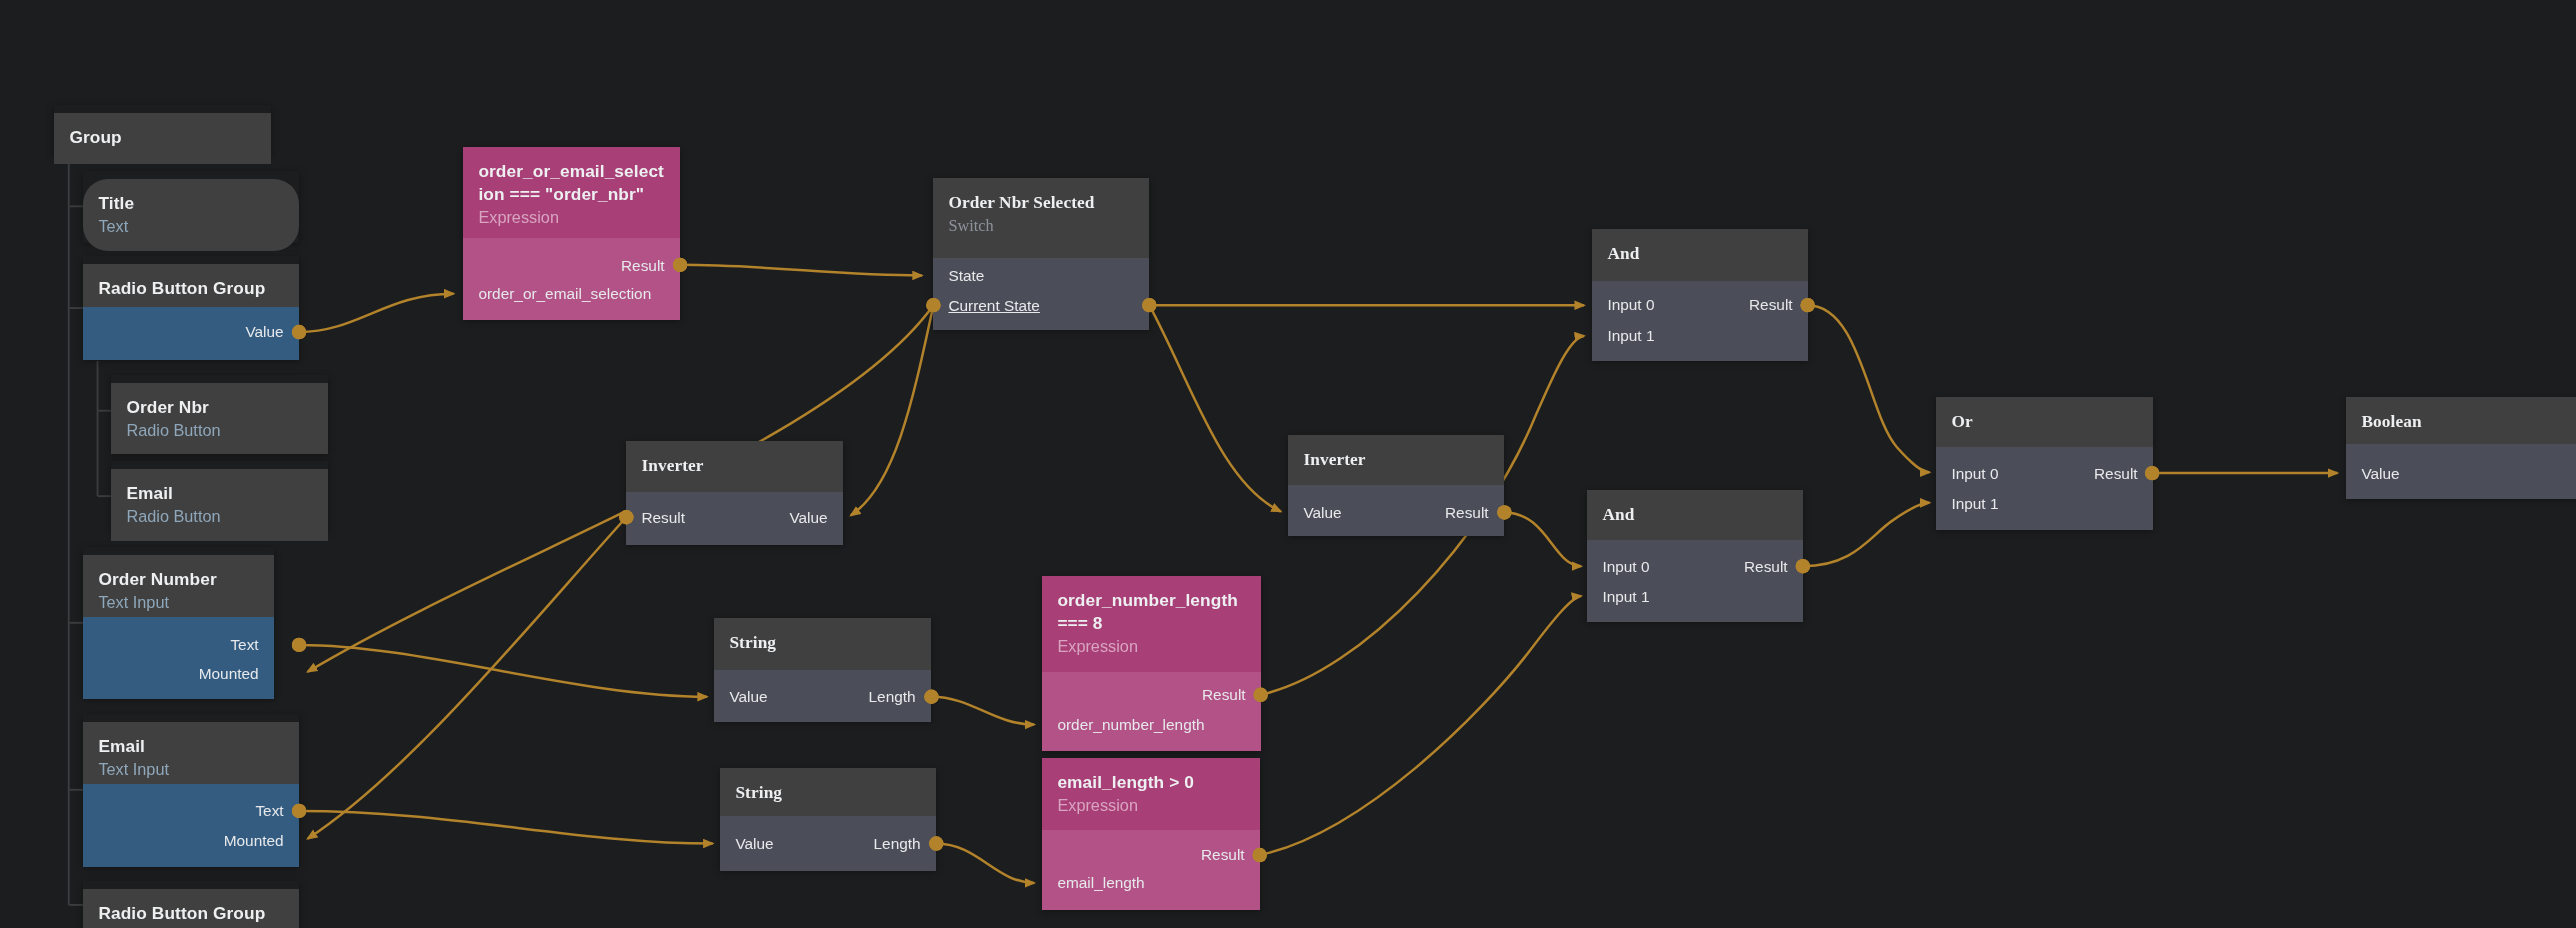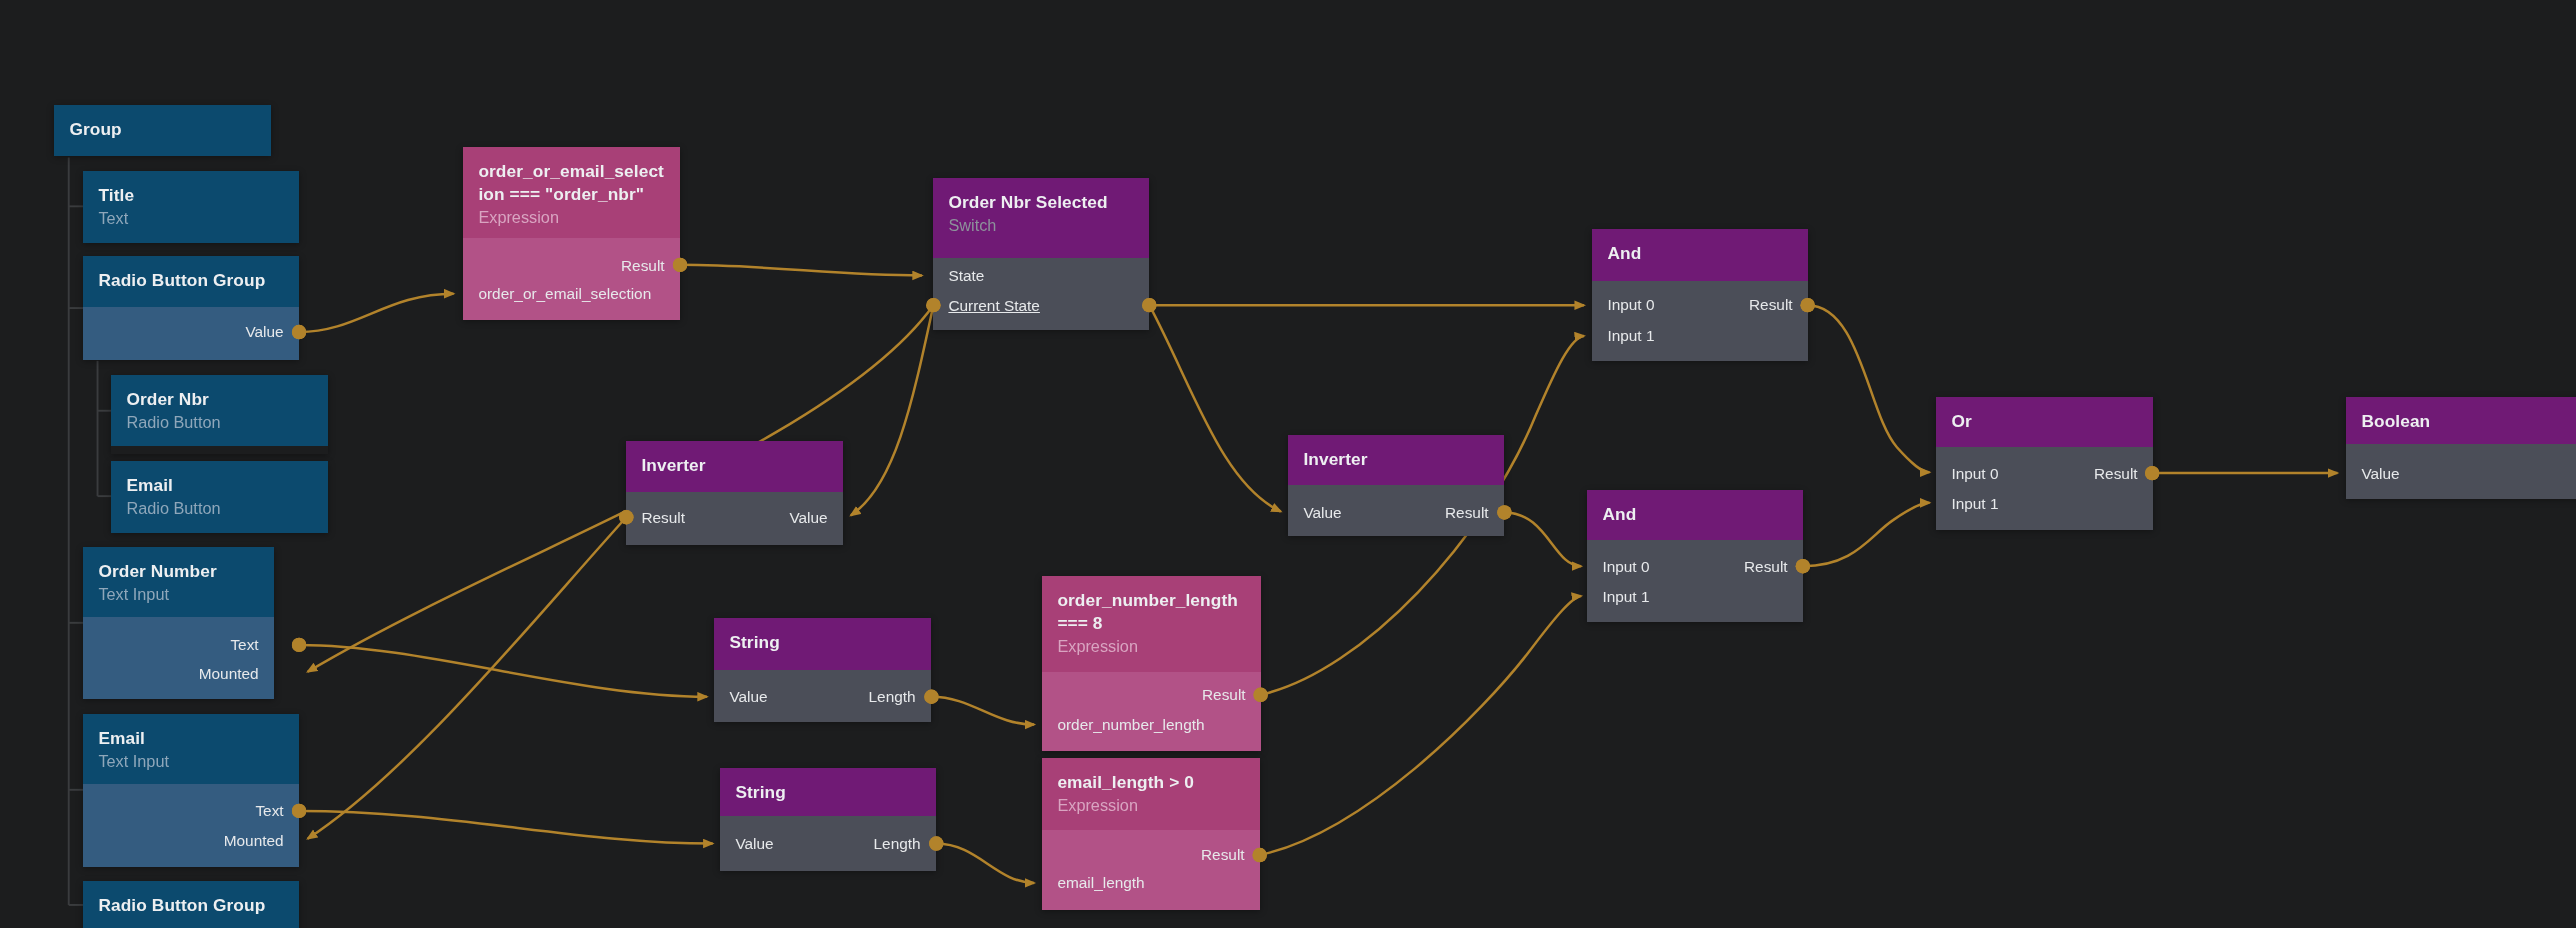--- a/index.html
+++ b/index.html
@@ -16,25 +16,25 @@
 
   .node { position:absolute; box-shadow:0 1.9px 6.7px rgba(0,0,0,0.38); }
   .node .header { position:absolute; left:0; top:0; right:0; padding:12.5px 15.4px 0 15.4px; }
   .node .body   { position:absolute; left:0; right:0; bottom:0; }
   .node .title {
     display:block; font-size:17.3px; font-weight:700; color:#edeff1;
     line-height:23px; letter-spacing:0.1px; word-wrap:break-word;
   }
   .node .subtitle { display:block; font-size:16.3px; line-height:21px; margin-top:1px; }
 
-  .node.component .header { background:#0c4a6e; }
+  .node.component .header { background:#404040;margin-top:8px; }
   .node.component .body   { background:#345c80; }
   .node.component .subtitle { color:#8fa7ba; }
 
-  .node.logic .header { background:#701a75; }
+  .node.logic .header { background:#404040;font-family:Liberation Serif, serif; }
   .node.logic .body   { background:#4b4e58; }
   .node.logic .subtitle { color:#8d929b; }
 
   .node.expression .header { background:#a84077; }
   .node.expression .body   { background:#b25287; }
   .node.expression .subtitle { color:#d9a4c1; }
 
   .port {
     position:absolute; left:15.4px; right:15.4px;
     font-size:15.4px; line-height:21px; color:#e7e9eb; white-space:nowrap;
@@ -87,21 +87,21 @@
         <path d="M2242,493 L2435,493" class="wire" marker-end="url(#arrow)"></path>
       </g>
   </svg>
   <div id="node-layer">
       <div class="node component" style="left: 54px; top: 105px; width: 217px; height: 51px;">
         <div class="header" style="height: 51px;">
           <span class="title">Group</span>
         </div>
       </div>
       <div class="node component" style="left: 83px; top: 171px; width: 216px; height: 72px;">
-        <div class="header" style="height: 72px;">
+        <div class="header" style="height: 72px; border-radius: 25px;">
           <span class="title">Title</span>
           <span class="subtitle">Text</span>
         </div>
       </div>
       <div class="node component" style="left: 83px; top: 256px; width: 216px; height: 104px;">
         <div class="header" style="height: 51px;">
           <span class="title">Radio Button Group</span>
         </div>
         <div class="body" style="height: 53px;"></div>
         <span class="port right" style="top: 65px;">Value</span>

